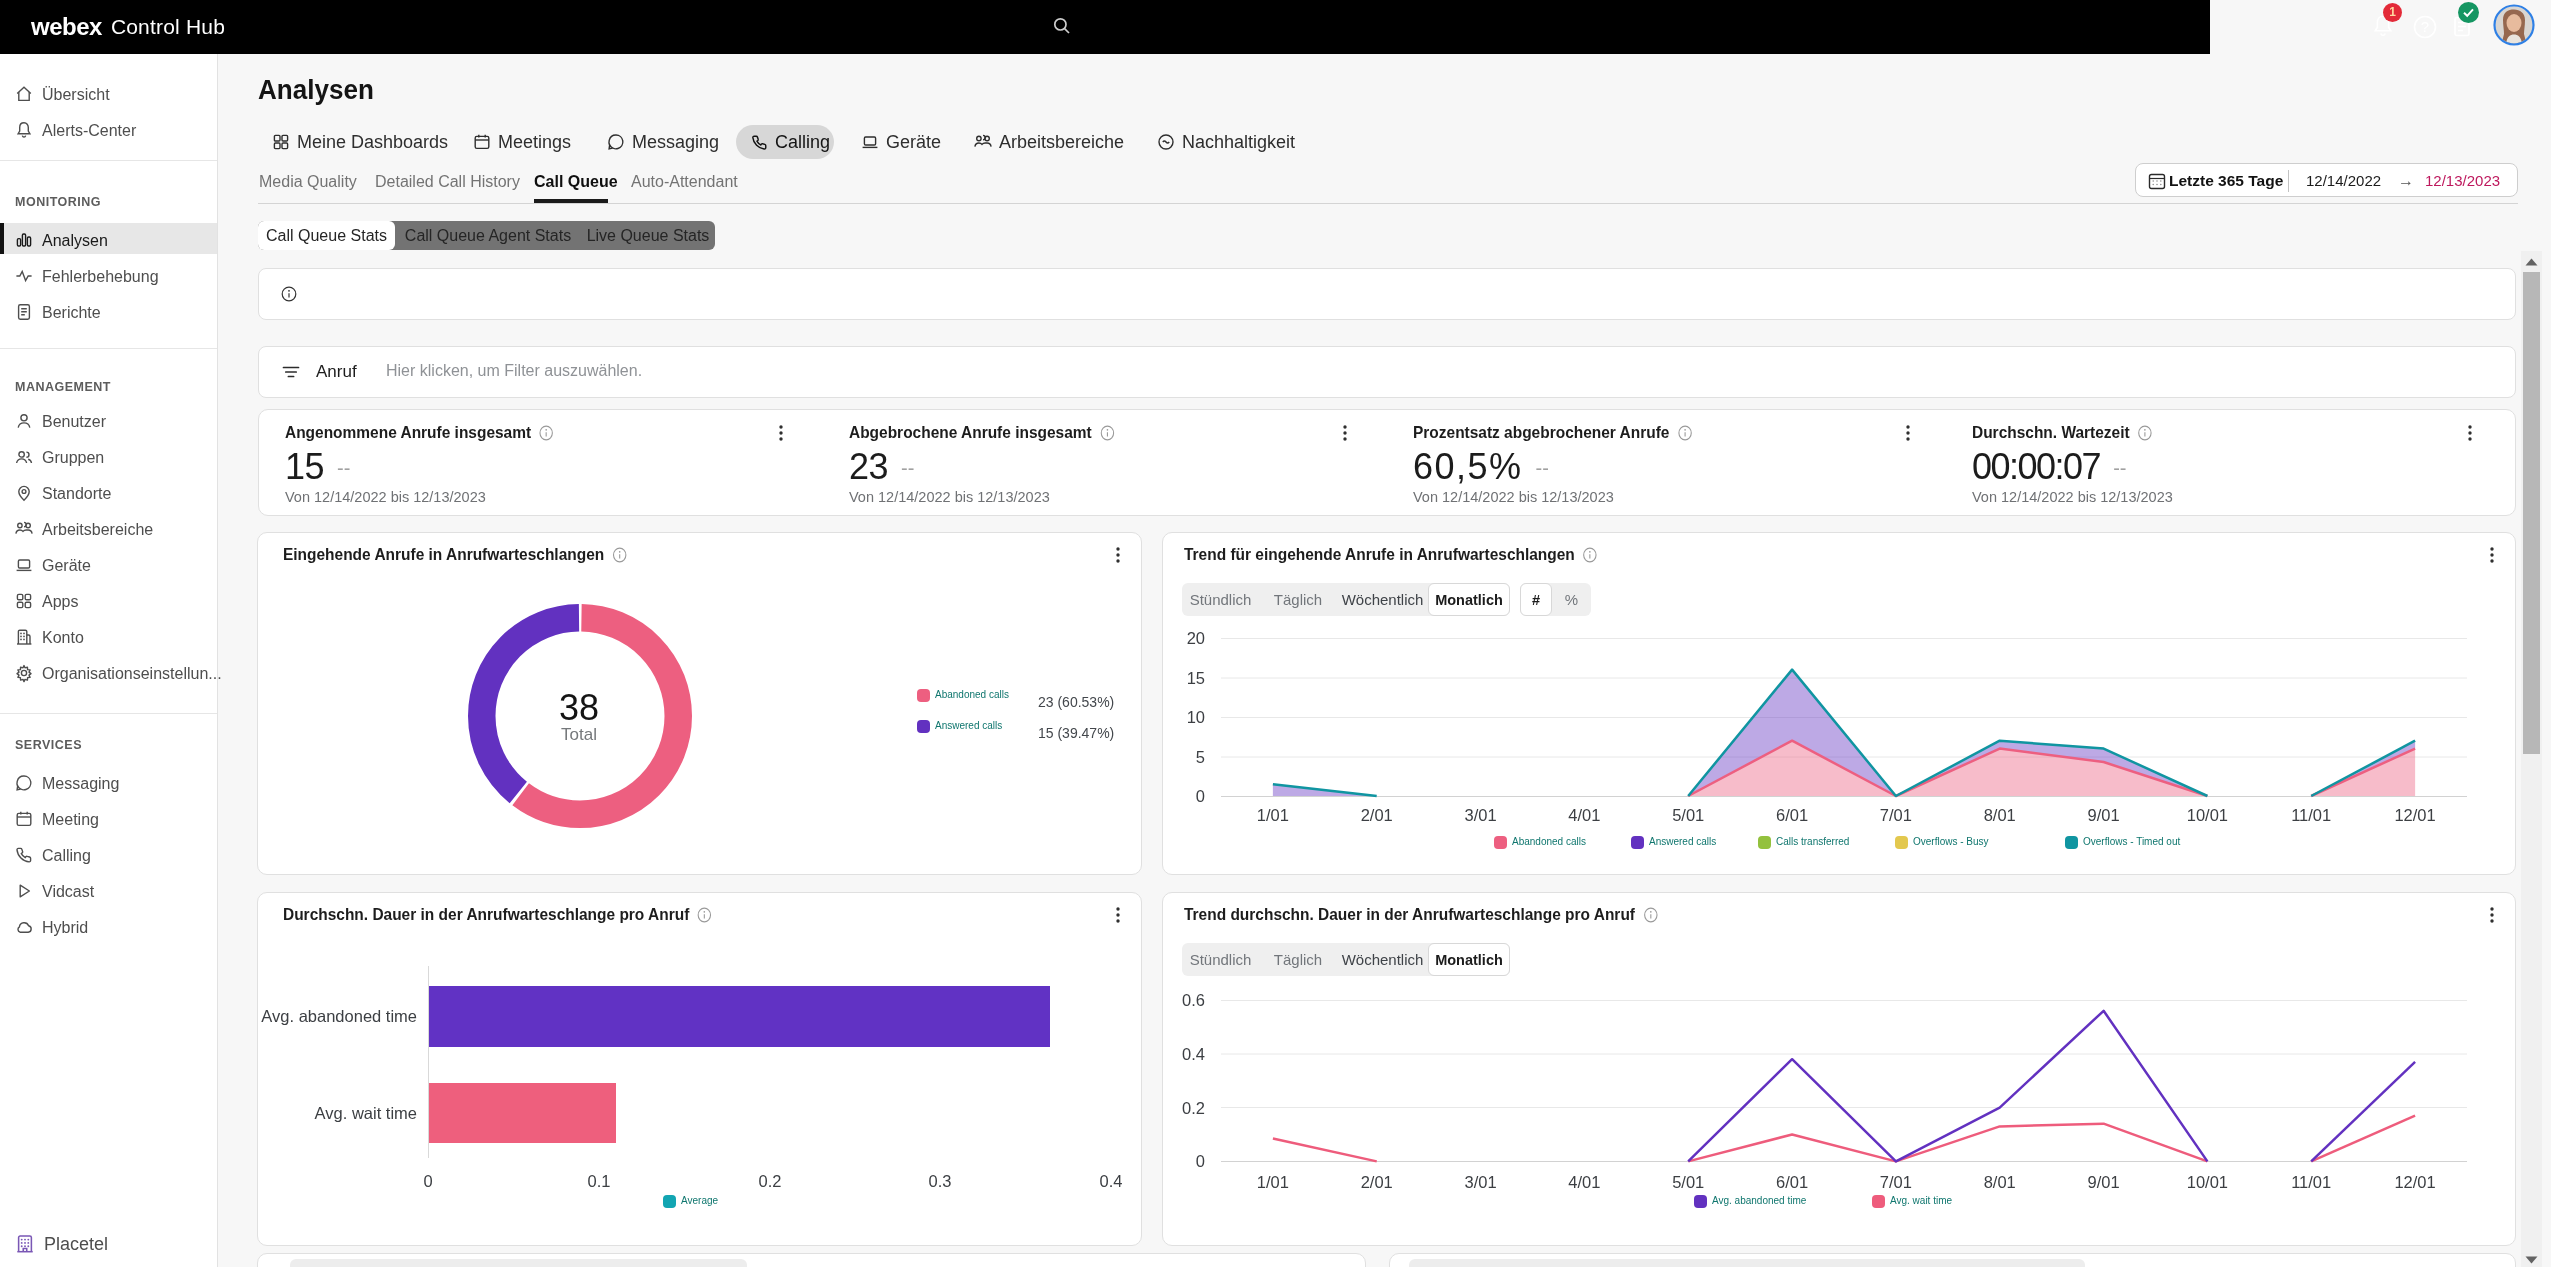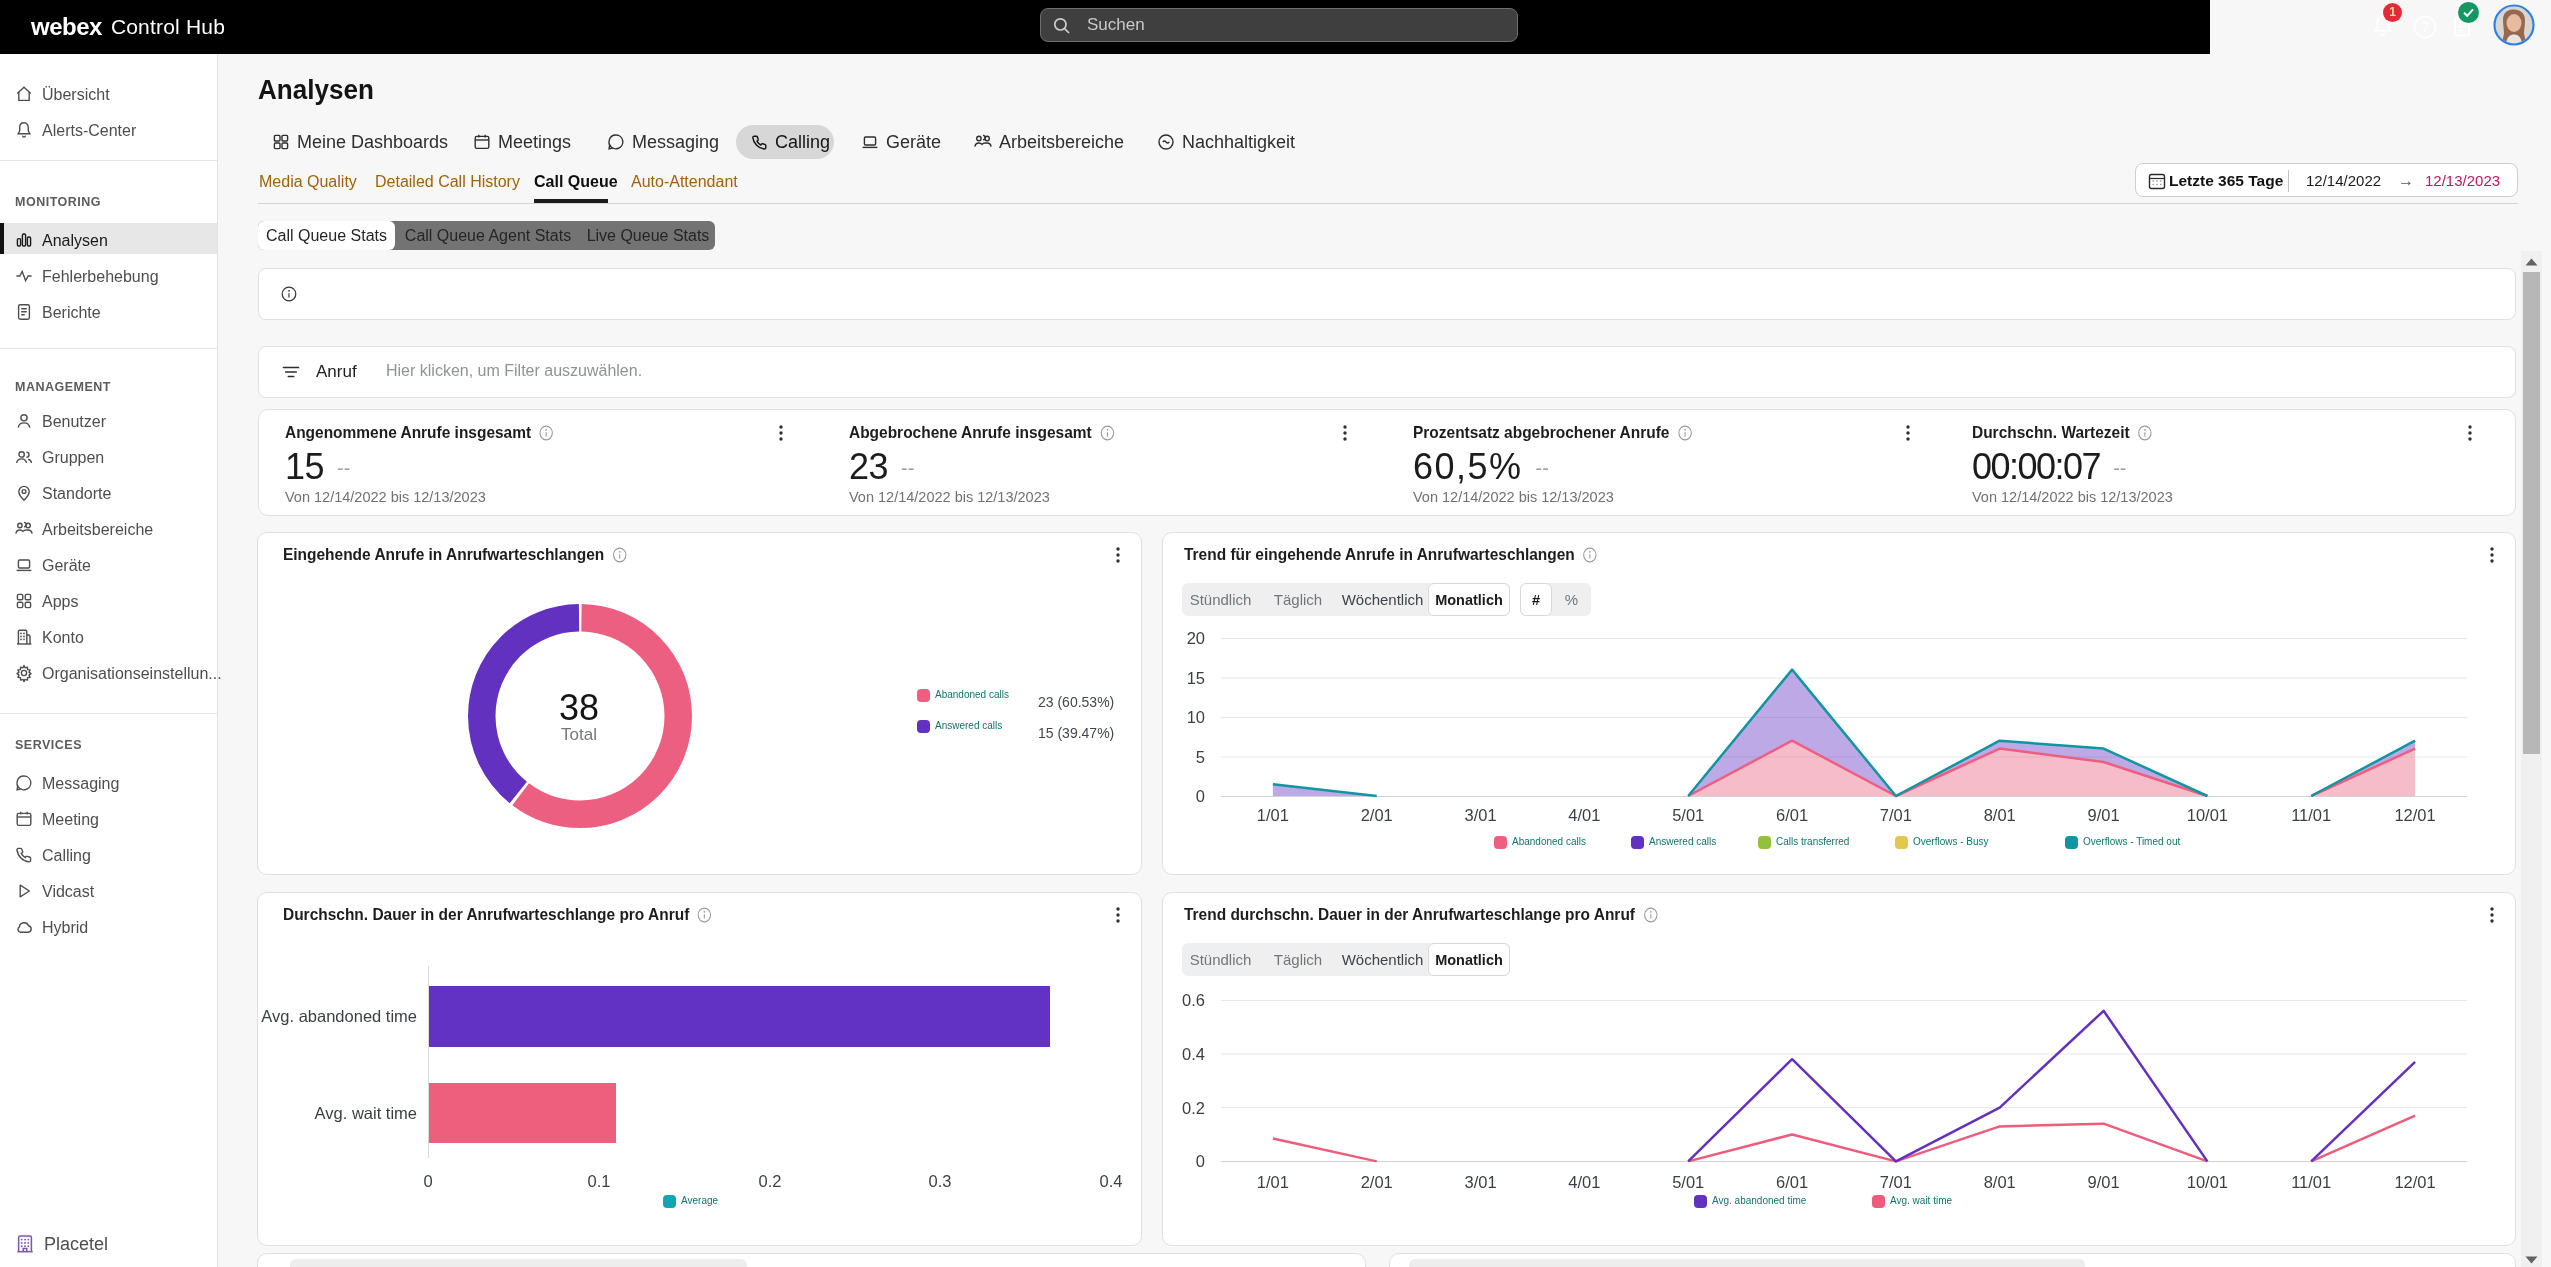--- a/index.html
+++ b/index.html
@@ -15,21 +15,21 @@
 #side { position:absolute; left:0; top:54px; width:218px; height:1213px; background:#ffffff; border-right:1px solid #e2e2e2; }
 .sitem { position:absolute; left:14px; height:24px; display:flex; align-items:flex-end; gap:8px; font-size:16px; color:#4e4e4e; white-space:nowrap; }
 .sitem svg { flex:0 0 auto; }
 .slabel { position:absolute; left:15px; font-size:12.5px; font-weight:bold; color:#5c5c5c; letter-spacing:0.5px; }
 .sdiv { position:absolute; left:0; width:217px; height:1px; background:#e6e6e6; }
 #selitem { position:absolute; left:0; top:223px; width:217px; height:31px; background:#e7e7e7; }
 #selbar { position:absolute; left:0; top:223px; width:4px; height:31px; background:#121212; }
 #h1 { position:absolute; left:258px; top:74px; font-size:28px; font-weight:bold; color:#141414; transform:scaleX(0.93); transform-origin:left center; }
 .tab { position:absolute; top:125px; height:34px; display:flex; align-items:center; gap:6px; font-size:18px; color:#2e2e2e; white-space:nowrap; }
 #tabpill { position:absolute; left:736px; top:125px; width:98px; height:34px; background:#d7d7d7; border-radius:17px; }
-.stab { position:absolute; top:170px; height:24px; display:flex; align-items:center; font-size:16px; color:#a16207; white-space:nowrap; }
+.stab { position:absolute; top:170px; height:24px; display:flex; align-items:center; font-size:16px; color:#737373; white-space:nowrap; }
 #stabsel { color:#0f0f0f; font-weight:bold; }
 #stabline { position:absolute; left:534px; top:199px; width:74px; height:4.5px; background:#1b1b1b; }
 #hrule { position:absolute; left:258px; top:203px; width:2260px; height:1px; background:#d4d4d4; }
 #datebox { position:absolute; left:2135px; top:163px; width:383px; height:34px; background:#ffffff; border:1px solid #cecece; border-radius:8px; display:flex; align-items:center; white-space:nowrap; }
 
 .card { position:absolute; background:#fff; border:1px solid #e0e0e0; border-radius:10px; }
 .ctitle { position:absolute; font-size:17px; font-weight:bold; color:#1d1d1d; white-space:nowrap; display:flex; align-items:center; gap:9px; transform:scaleX(0.91); transform-origin:left center; }
 .dots { position:absolute; width:4px; height:16px; }
 .pillrow { position:absolute; left:258px; top:221px; width:457px; height:29px; background:#737373; border-radius:6px; display:flex; }
 .pill { height:29px; display:flex; align-items:center; justify-content:center; font-size:16px; color:#252525; white-space:nowrap; }
@@ -37,21 +37,20 @@
 .tgsel { background:#fff; border:1px solid #d8d8d8; border-radius:6px; height:33px; display:flex; align-items:center; justify-content:center; color:#1c1c1c; font-weight:bold; font-size:14.5px; }
 .leg { position:absolute; display:flex; align-items:flex-start; gap:5px; font-size:10px; color:#0f766e; white-space:nowrap; }
 .sw { width:13px; height:13px; border-radius:4px; flex:0 0 auto; }
 </style>
 </head>
 <body>
 <div id="page">
 
 <div id="hdr">
   <div id="logo">webex<span>Control Hub</span></div>
-  <div id="search">Suchen</div>
   <svg class="abs" style="left:1052px;top:16px" width="20" height="20" viewBox="0 0 20 20" fill="none" stroke="#cdcdcd" stroke-width="1.7">
         <circle cx="8.4" cy="8.4" r="5.6"></circle>
         <path d="M12.6 12.6 L17 17"></path>
       </svg>
   
   <svg class="abs" style="left:2370px;top:13px" width="26" height="28" viewBox="0 0 26 28" fill="none" stroke="#ffffff" stroke-width="1.6">
         <path d="M13 3.2 C9.4 3.2 7.4 5.9 7.4 9.3 V14.2 L5.2 17.8 H20.8 L18.6 14.2 V9.3 C18.6 5.9 16.6 3.2 13 3.2 Z"></path>
         <path d="M10.8 20.6 C11.2 21.9 11.9 22.5 13 22.5 C14.1 22.5 14.8 21.9 15.2 20.6"></path>
       </svg>
   <circle-badge></circle-badge>

